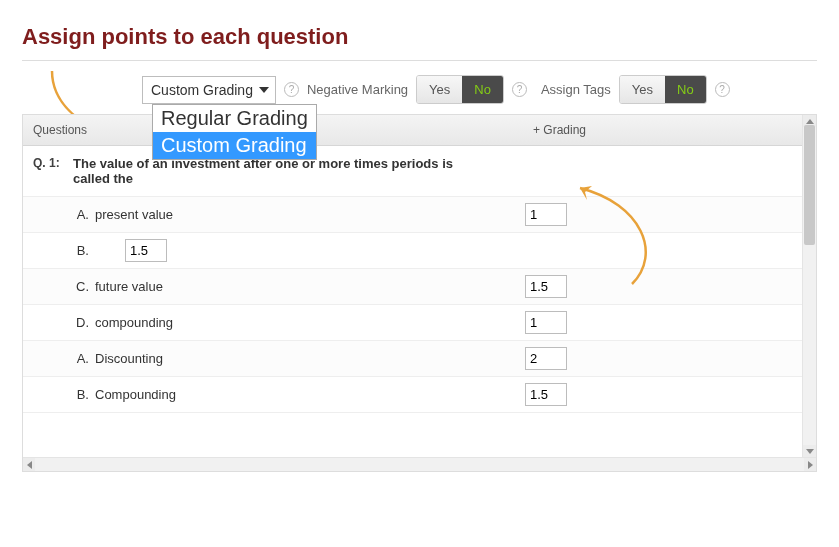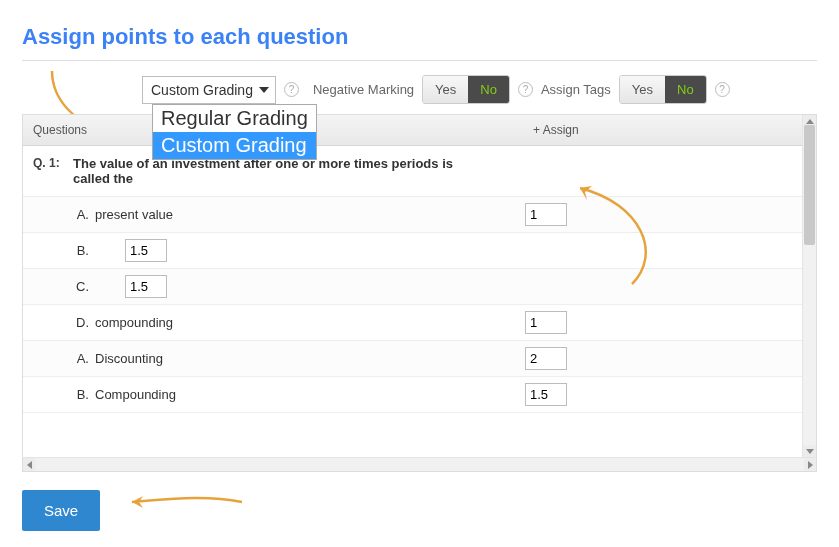--- a/index.html
+++ b/index.html
@@ -7,21 +7,21 @@
     font-family: Arial, Helvetica, sans-serif;
     font-size: 13px;
     color: #333;
     padding: 24px 22px;
     width: 839px;
   }
   h1.page-title {
     font-size: 22px;
     font-weight: bold;
     margin-bottom: 10px;
-    color: #3b82f6;
+    color: #7f1d1d;
   }
   .hr { border-top: 1px solid #ddd; margin-bottom: 10px; }
 
   .toolbar {
     display: flex;
     align-items: center;
     gap: 8px;
     padding: 4px 0 10px 0;
     position: relative;
   }
@@ -212,66 +212,67 @@
       <span class="caret"></span>
     </div>
     <div class="dropdown">
       <div class="opt">Regular Grading</div>
       <div class="opt sel">Custom Grading</div>
     </div>
   </div>
 
   <span class="help-icon">?</span>
 
-  <span class="tb-label" style="margin-left:6px">Negative Marking</span>
+  <span class="tb-label" style="">Negative Marking</span>
   <div class="toggle">
     <button class="btn">Yes</button>
     <button class="btn active">No</button>
   </div>
   <span class="help-icon">?</span>
 
-  <span class="tb-label" style="">Assign Tags</span>
+  <span class="tb-label" style="margin-left:6px">Assign Tags</span>
   <div class="toggle">
     <button class="btn">Yes</button>
     <button class="btn active">No</button>
   </div>
   <span class="help-icon">?</span>
 
   <div class="annot" style="left:20px; top:-6px;">
     <svg width="180" height="120">
       <path d="M10 6 C 10 70, 120 92, 175 92" stroke="#e8a23a" stroke-width="2.5" fill="none"></path>
       <path d="M175 92 l -9 -5 l 3 5 l -3 5 z" fill="#e8a23a"></path>
     </svg>
   </div>
 </div>
 
 <div class="outer-panel">
   <div class="scroll-wrap">
     <div class="content-area">
 
       <div class="table-head">
         <div class="th th-q">Questions</div>
-        <div class="th th-p">+ Assign</div>
+        <div class="th th-p">+ Grading</div>
       </div>
 
       <div class="row">
         <div class="qnum">Q. 1:</div>
         <div class="qtext">The value of an investment after one or more times periods is called the</div>
       </div>
       <div class="row ans-row">
         <div class="ans-letter">A.</div>
         <div class="ans-text">present value</div>
         <div class="pts-cell"><input class="pts-input" value="1" style=""></div>
       </div>
       <div class="row ans-row">
         <div class="ans-letter">B.</div>
         <div class="pts-cell"><input class="pts-input" value="1.5" style=""></div>
       </div>
       <div class="row ans-row">
         <div class="ans-letter">C.</div>
+        <div class="ans-text">future value</div>
         <div class="pts-cell"><input class="pts-input" value="1.5" style=""></div>
       </div>
       <div class="row ans-row">
         <div class="ans-letter">D.</div>
         <div class="ans-text">compounding</div>
         <div class="pts-cell"><input class="pts-input" value="1" style=""></div>
       </div>
 
       <div class="row ans-row">
         <div class="ans-letter">A.</div>
@@ -307,21 +308,20 @@
 
   <div class="annot" style="left:540px; top:60px;">
     <svg width="120" height="130">
       <path d="M70 110 C 100 80, 80 30, 18 14" stroke="#e8a23a" stroke-width="2.5" fill="none"></path>
       <path d="M18 14 l 12 -2 l -7 6 l 2 8 z" fill="#e8a23a"></path>
     </svg>
   </div>
 </div>
 
 <div style="position:relative">
-  <button class="save-btn">Save</button>
   
   <div class="annot" style="left:100px; top:14px;">
     <svg width="130" height="40">
       <path d="M120 16 C 80 8, 40 14, 10 16" stroke="#e8a23a" stroke-width="2.5" fill="none"></path>
       <path d="M10 16 l 11 -6 l -4 6 l 4 6 z" fill="#e8a23a"></path>
     </svg>
   </div>
 </div>
 
 </body></html>

